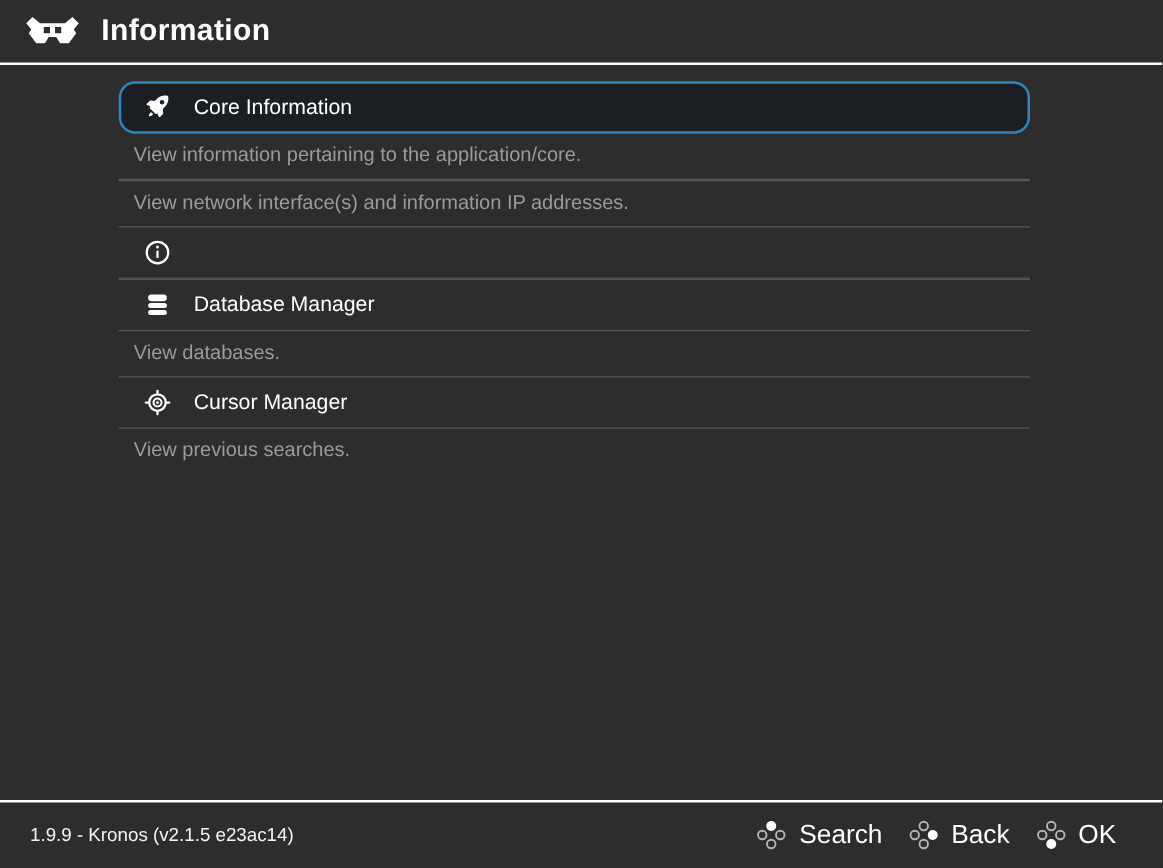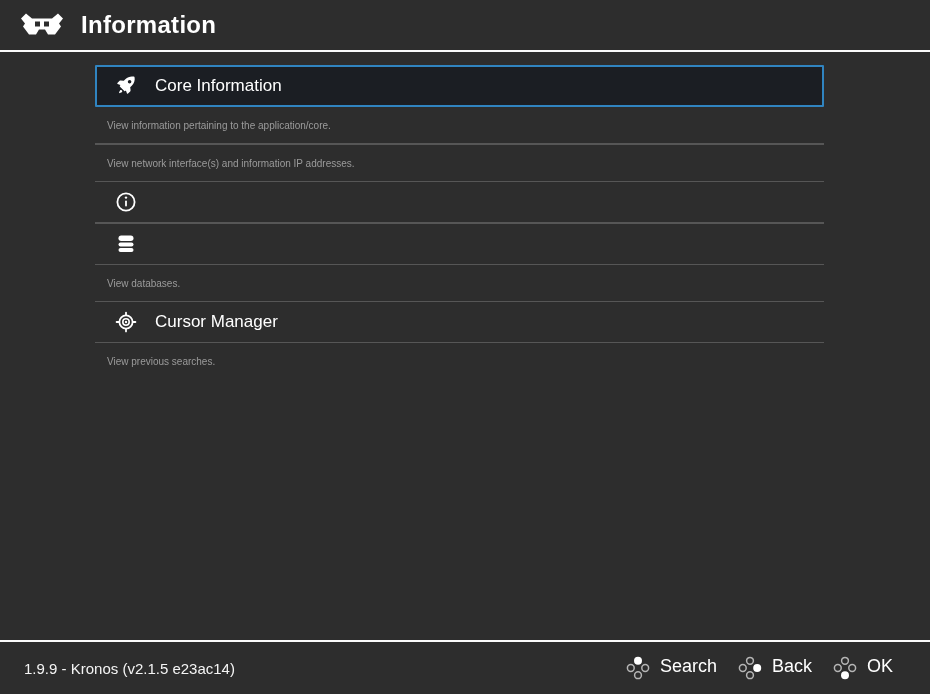--- a/index.html
+++ b/index.html
@@ -21,43 +21,43 @@
   
   .menu { margin: 13px 0 0 95px; width: 729px; }
   .row-title {
     display: flex; align-items: center;
     height: 40px; padding-left: 19px;
     box-sizing: border-box; cursor: default;
   }
   .row-title.selected {
     border: 2px solid var(--accent, #3084c0);
     background: var(--selected-bg, #1b1e23);
-    border-radius: 1px;
+    border-radius: 13px;
     height: 42px; padding-left: 17px;
   }
   .mi-icon { width: 24px; height: 24px; display: flex; align-items: center; justify-content: center; flex: 0 0 24px; }
   .mi-icon svg { width: 24px; height: 24px; }
   .mi-label { margin-left: 17px; font-size: 17px; color: #ffffff; }
   .sep { height: 1px; background: var(--divider, #565656); }
   .row-sub {
     height: 36px; display: flex; align-items: center;
     padding-left: 12px; box-sizing: border-box;
-    font-size: 10px; color: var(--sublabel, #9b9b9b);
+    font-size: 16px; color: var(--sublabel, #9b9b9b);
   }
 
   
   .bottom-divider { position: absolute; left: 0; right: 0; bottom: 52px; height: 2px; background: #fbfbfb; }
   .footer {
     position: absolute; left: 0; right: 0; bottom: 0; height: 52px;
     display: flex; align-items: center; justify-content: space-between;
     padding: 0 37px 0 24px; box-sizing: border-box;
   }
   .version { font-size: 15px; color: #f4f4f4; }
   .hints { display: flex; align-items: center; gap: 21px; }
-  .hint { display: flex; gap: 10px; font-size: 18px; color: #ffffff; cursor: default; }
+  .hint { display: flex; align-items: center; gap: 10px; font-size: 21px; color: #ffffff; cursor: default; }
   .hint svg { width: 24px; height: 24px; display: block; }
 </style>
 </head>
 <body style="--bg: #2d2d2d; --accent: #3084c0; --selected-bg: #1b1e23; --divider: #565656; --sublabel: #9b9b9b;">
 
 <div class="header">
   <svg class="logo" viewBox="0 0 44 26" aria-hidden="true">
     <path fill="#ffffff" fill-rule="evenodd" d="M6,1 L12,6 L32,6 L38,1 L43,6 L39,11 L41,14 L35,22 L28,22 L25,17 L19,17 L16,22 L9,22 L3,14 L5,11 L1,6 Z
       M15,9 h5 v5 h-5 Z  M24,9 h5 v5 h-5 Z"></path>
   </svg>
@@ -92,20 +92,21 @@
     <div class="sep"></div>
     <div class="sep"></div>
     <div class="row-title">
       <span class="mi-icon">
         <svg viewBox="0 0 24 24" fill="#ffffff">
           <rect x="4.5" y="3.5" width="15" height="5.4" rx="2.7"></rect>
           <rect x="4.5" y="10.4" width="15" height="4" rx="2"></rect>
           <rect x="4.5" y="15.9" width="15" height="4" rx="2"></rect>
         </svg>
       </span>
+      <span class="mi-label">Database Manager</span>
     </div>
     <div class="sep"></div>
     <div class="row-sub">View databases.</div>
     <div class="sep"></div>
     <div class="row-title">
       <span class="mi-icon">
         <svg viewBox="0 0 24 24" fill="none" stroke="#ffffff">
           <circle cx="12" cy="12" r="6.6" stroke-width="1.8"></circle>
           <circle cx="12" cy="12" r="3.2" stroke-width="1.6"></circle>
           <circle cx="12" cy="12" r="1.2" fill="#ffffff" stroke="none"></circle>

